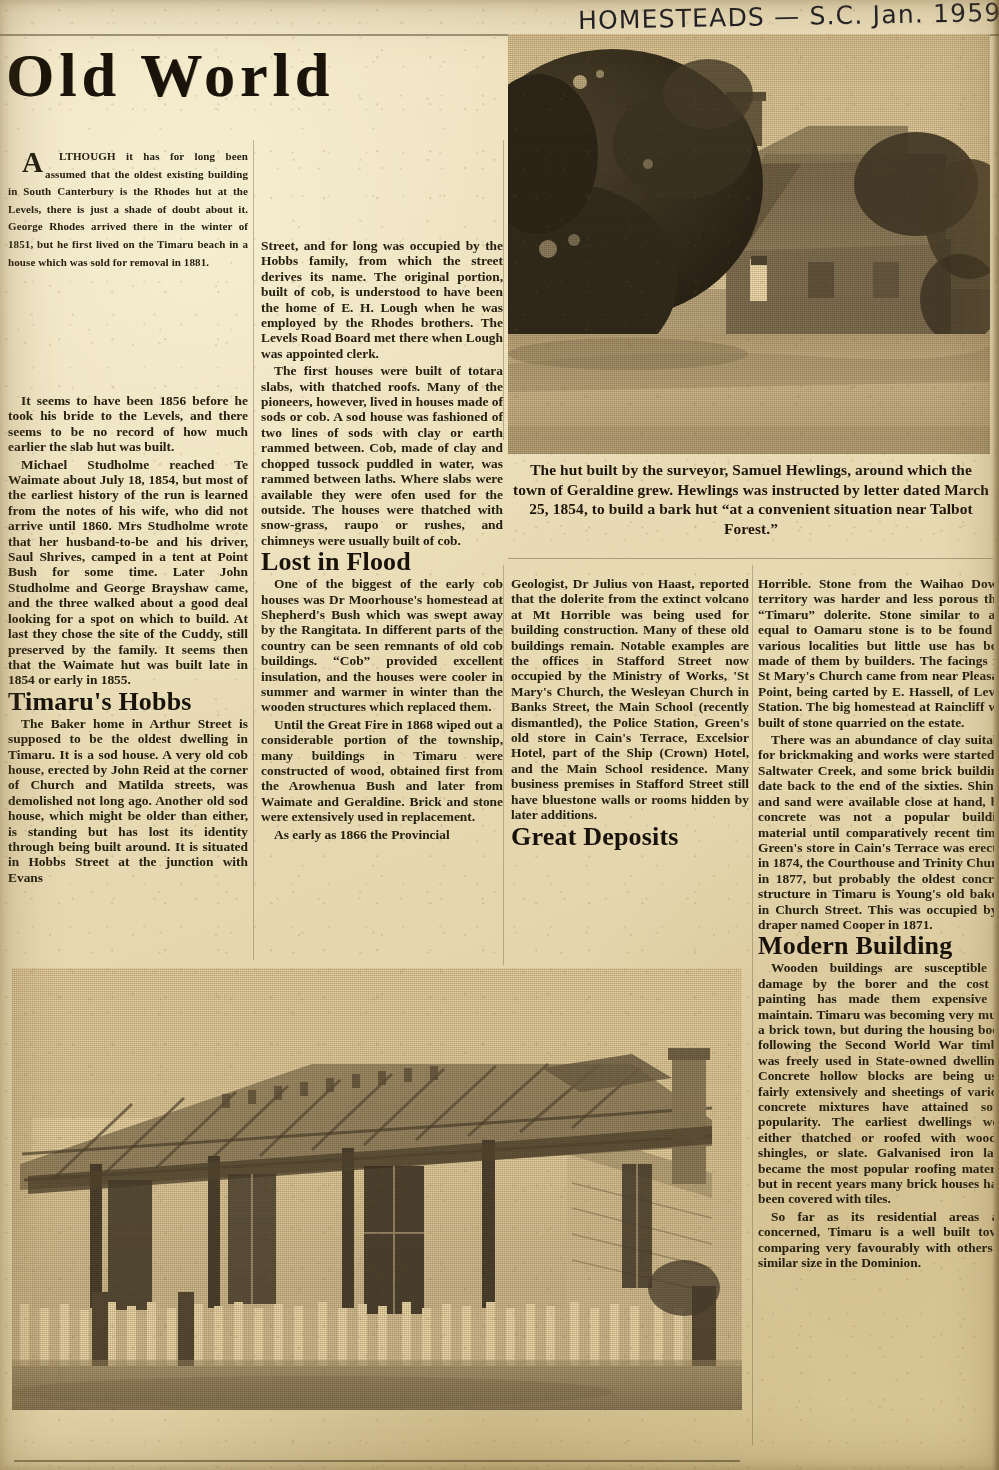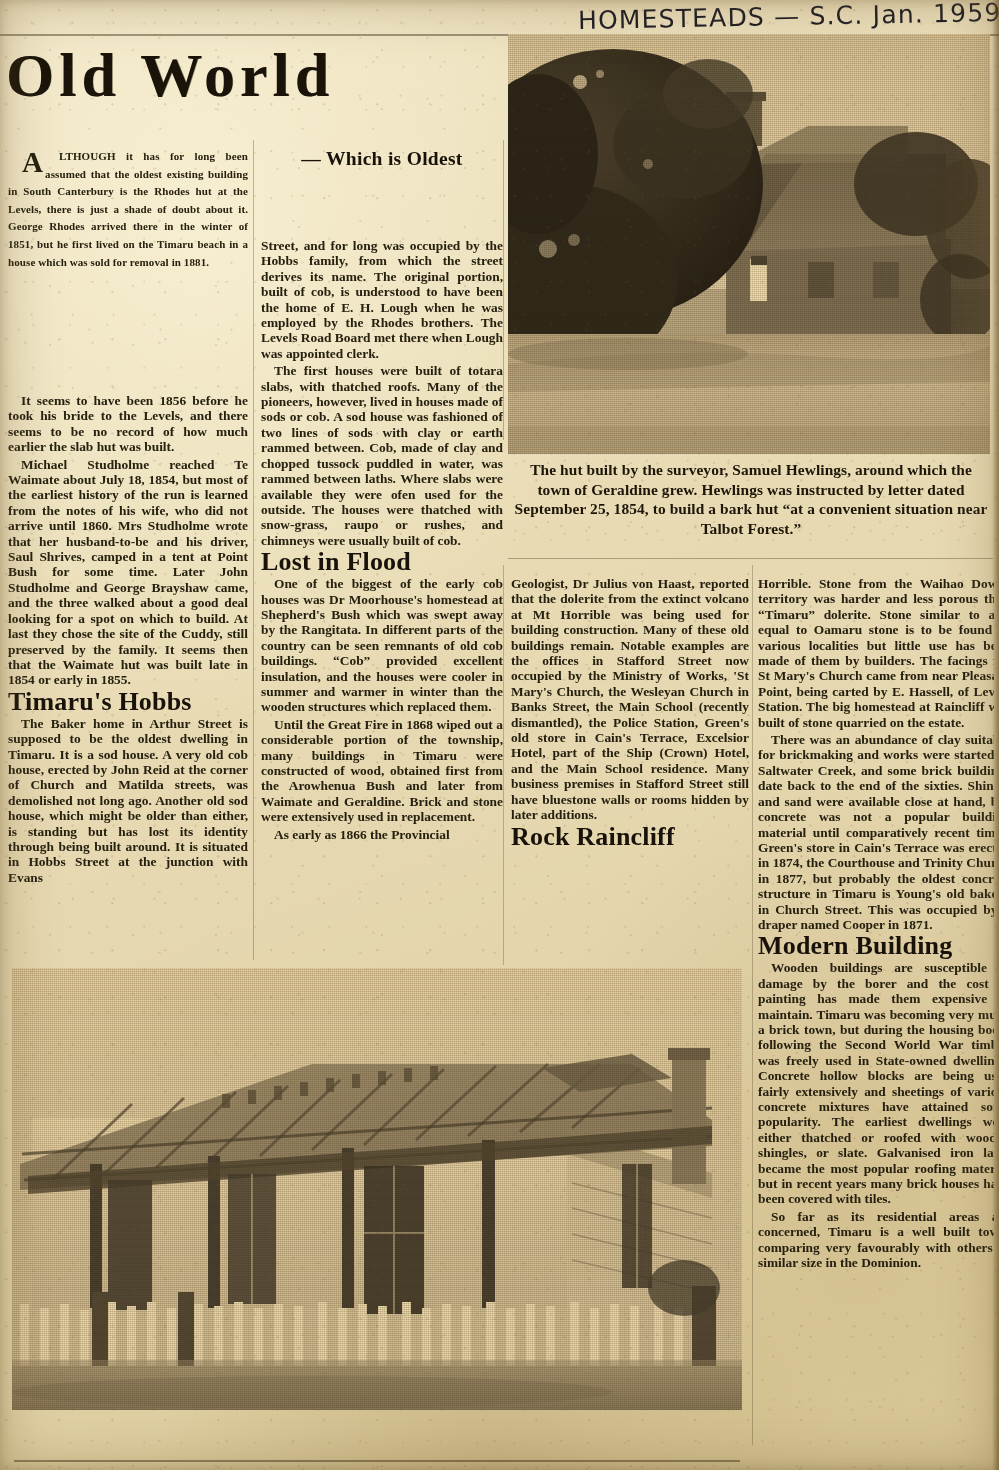--- a/index.html
+++ b/index.html
@@ -264,51 +264,50 @@
 
       <rect x="0" y="300" width="482" height="120" fill="url(#groundA)"></rect>
       <path d="M0 330 Q160 312 300 322 T482 312 L482 348 Q240 352 0 358 Z" fill="#a79770" opacity=".55"></path>
       <ellipse cx="120" cy="320" rx="120" ry="16" fill="#8d7d58" opacity=".45"></ellipse>
       <rect x="0" y="392" width="482" height="28" fill="#b3a277" opacity=".6"></rect>
     </svg>
     <div class="halftone"></div>
     <div class="pwash"></div>
   </div>
 
-  <div class="caption" style="left:512px; top:460px; width:478px;">The hut built by the surveyor, Samuel Hewlings, around which the town of Geraldine grew. Hewlings was instructed by letter dated September 25, 1854, to build a bark hut “at a convenient situation near Talbot Forest.”</div>
+  <div class="caption" style="left:512px; top:460px; width:478px;">The hut built by the surveyor, Samuel Hewlings, around which the town of Geraldine grew. Hewlings was instructed by letter dated March 25, 1854, to build a bark hut “at a convenient situation near Talbot Forest.”</div>
 
   <div class="rule" style="left:508px; top:558px; width:485px; height:1px; opacity:.35;"></div>
 
   <div class="col lead" style="left:8px; top:148px; width:240px;">
     <p class="dropcap">ALTHOUGH it has for long been assumed that the oldest existing building in South Canterbury is the Rhodes hut at the Levels, there is just a shade of doubt about it. George Rhodes arrived there in the winter of 1851, but he first lived on the Timaru beach in a house which was sold for removal in 1881.</p>
   </div>
 
   <div class="col body" style="left:8px; top:385px; width:240px;">
     <p>It seems to have been 1856 before he took his bride to the Levels, and there seems to be no record of how much earlier the slab hut was built.</p>
     <p>Michael Studholme reached Te Waimate about July 18, 1854, but most of the earliest history of the run is learned from the notes of his wife, who did not arrive until 1860. Mrs Studholme wrote that her husband-to-be and his driver, Saul Shrives, camped in a tent at Point Bush for some time. Later John Studholme and George Brayshaw came, and the three walked about a good deal looking for a spot on which to build. At last they chose the site of the Cuddy, still preserved by the family. It seems then that the Waimate hut was built late in 1854 or early in 1855.</p>
     <p class="subhead">Timaru's Hobbs</p>
     <p>The Baker home in Arthur Street is supposed to be the oldest dwelling in Timaru. It is a sod house. A very old cob house, erected by John Reid at the corner of Church and Matilda streets, was demolished not long ago. Another old sod house, which might be older than either, is standing but has lost its identity through being built around. It is situated in Hobbs Street at the junction with Evans</p>
   </div>
 
   <div class="deck" style="left:262px; top:146px; width:240px;">
-    <div>— Which is Oldest</div>
   </div>
 
   <div class="col body" style="left:261px; top:230px; width:242px;">
     <p class="noind">Street, and for long was occupied by the Hobbs family, from which the street derives its name. The original portion, built of cob, is understood to have been the home of E. H. Lough when he was employed by the Rhodes brothers. The Levels Road Board met there when Lough was appointed clerk.</p>
     <p>The first houses were built of totara slabs, with thatched roofs. Many of the pioneers, however, lived in houses made of sods or cob. A sod house was fashioned of two lines of sods with clay or earth rammed between. Cob, made of clay and chopped tussock puddled in water, was rammed between laths. Where slabs were available they were ofen used for the outside. The houses were thatched with snow-grass, raupo or rushes, and chimneys were usually built of cob.</p>
     <p class="subhead">Lost in Flood</p>
     <p>One of the biggest of the early cob houses was Dr Moorhouse's homestead at Shepherd's Bush which was swept away by the Rangitata. In different parts of the country can be seen remnants of old cob buildings. “Cob” provided excellent insulation, and the houses were cooler in summer and warmer in winter than the wooden structures which replaced them.</p>
     <p>Until the Great Fire in 1868 wiped out a considerable portion of the township, many buildings in Timaru were constructed of wood, obtained first from the Arowhenua Bush and later from Waimate and Geraldine. Brick and stone were extensively used in replacement.</p>
     <p>As early as 1866 the Provincial</p>
   </div>
 
   <div class="col body" style="left:511px; top:568px; width:238px;">
     <p class="noind">Geologist, Dr Julius von Haast, reported that the dolerite from the extinct volcano at Mt Horrible was being used for building construction. Many of these old buildings remain. Notable examples are the offices in Stafford Street now occupied by the Ministry of Works, 'St Mary's Church, the Wesleyan Church in Banks Street, the Main School (recently dismantled), the Police Station, Green's old store in Cain's Terrace, Excelsior Hotel, part of the Ship (Crown) Hotel, and the Main School residence. Many business premises in Stafford Street still have bluestone walls or rooms hidden by later additions.</p>
-    <p class="subhead">Rock Raincliff</p>
+    <p class="subhead">Great Deposits</p>
   </div>
 
   <div id="col4wrap" style="left:758px; top:568px; width:236px; height:900px;">
     <div id="col4" class="col body" style="position:relative; left:0; top:0;">
       <p class="noind">Horrible. Stone from the Waihao Downs territory was harder and less porous than “Timaru” dolerite. Stone similar to and equal to Oamaru stone is to be found in various localities but little use has been made of them by builders. The facings for St Mary's Church came from near Pleasant Point, being carted by E. Hassell, of Levels Station. The big homestead at Raincliff was built of stone quarried on the estate.</p>
       <p>There was an abundance of clay suitable for brickmaking and works were started at Saltwater Creek, and some brick buildings date back to the end of the sixties. Shingle and sand were available close at hand, but concrete was not a popular building material until comparatively recent times. Green's store in Cain's Terrace was erected in 1874, the Courthouse and Trinity Church in 1877, but probably the oldest concrete structure in Timaru is Young's old bakery in Church Street. This was occupied by a draper named Cooper in 1871.</p>
       <p class="subhead">Modern Building</p>
       <p>Wooden buildings are susceptible to damage by the borer and the cost of painting has made them expensive to maintain. Timaru was becoming very much a brick town, but during the housing boom following the Second World War timber was freely used in State-owned dwellings. Concrete hollow blocks are being used fairly extensively and sheetings of various concrete mixtures have attained some popularity. The earliest dwellings were either thatched or roofed with wooden shingles, or slate. Galvanised iron later became the most popular roofing material but in recent years many brick houses have been covered with tiles.</p>
       <p>So far as its residential areas are concerned, Timaru is a well built town, comparing very favourably with others of similar size in the Dominion.</p>
     </div>

